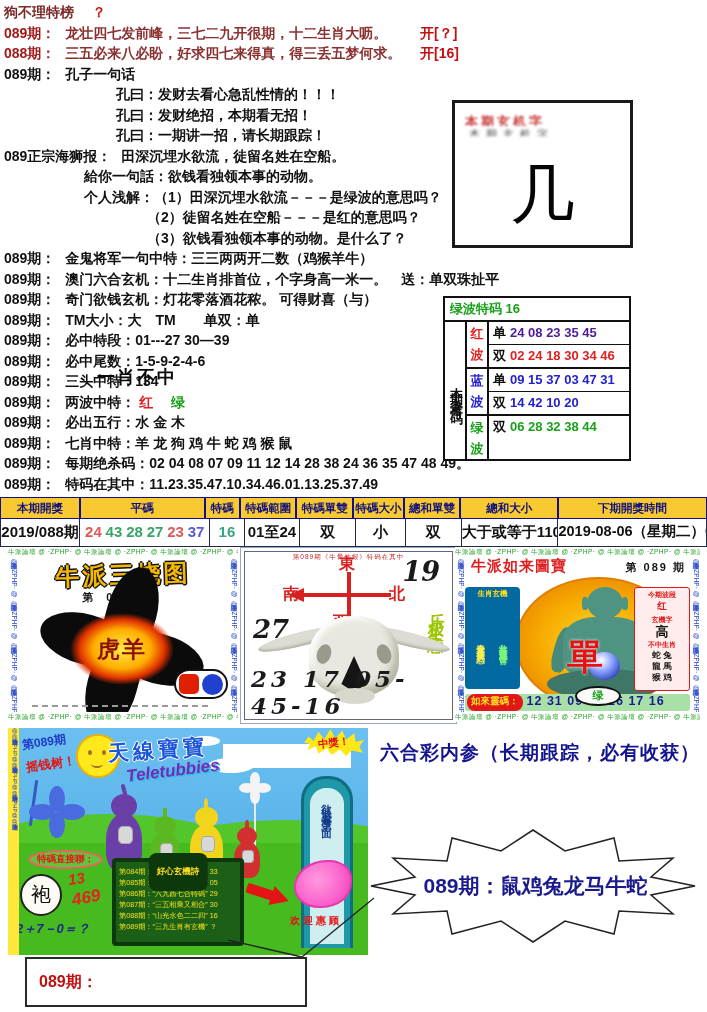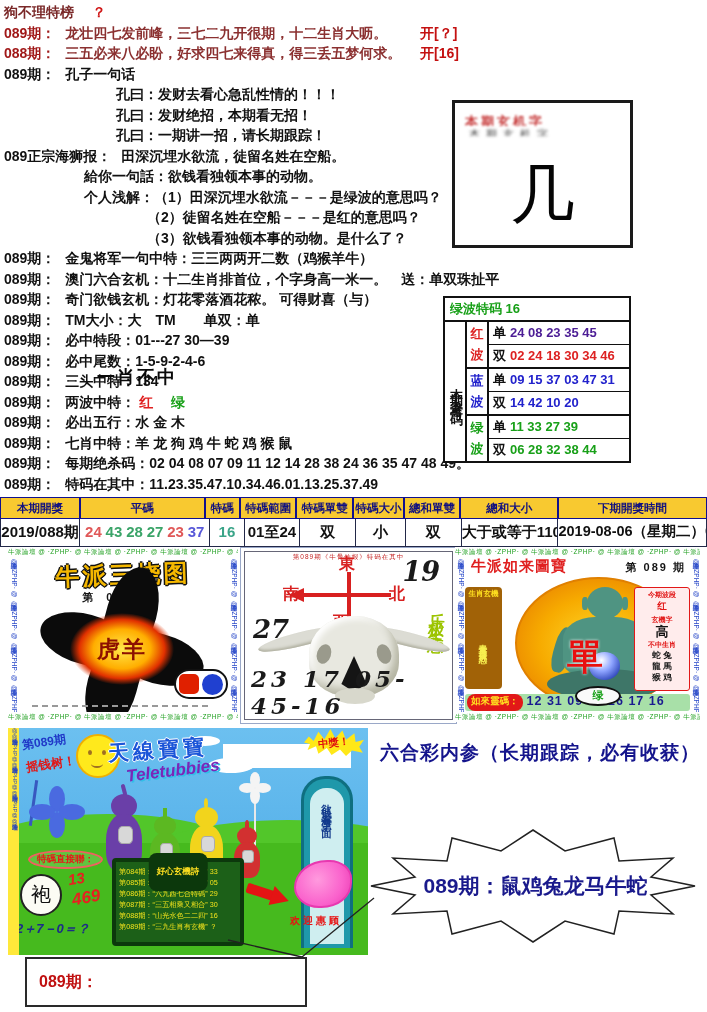--- a/index.html
+++ b/index.html
@@ -109,21 +109,21 @@
   #bd-body{position:absolute;left:98px;top:60px;width:84px;height:58px;border-radius:38% 38% 22% 22%;}
   .bd-arm{position:absolute;width:17px;height:46px;background:#47897a;border-radius:40%;}
   #bd-arm-l{left:89px;top:70px;transform:rotate(16deg);}
   #bd-arm-r{left:174px;top:70px;transform:rotate(-16deg);}
   #bd-legs{position:absolute;left:82px;top:112px;width:116px;height:30px;background:#3e7668;border-radius:50%;}
   #bd-ball{position:absolute;left:124px;top:95px;width:31px;height:28px;border-radius:50%;
     background:radial-gradient(circle at 40% 30%,#fff,#8ea4ff 40%,#2038b0 85%);}
   #bd-dan{position:absolute;left:102px;top:76px;font-size:36px;font-weight:bold;color:#e81010;z-index:4;text-shadow:0 0 3px #fff;}
   #bd-oval{position:absolute;left:110px;top:129px;width:42px;height:16px;border:2px solid #111;border-radius:50%;background:#fafafa;z-index:4;
     text-align:center;line-height:15px;font-size:11px;font-weight:bold;color:#18a018;}
-  #p3-lbox{position:absolute;left:0;top:30px;width:37px;height:102px;background:#a16207;border-radius:4px;text-align:center;overflow:hidden;}
+  #p3-lbox{position:absolute;left:0;top:30px;width:55px;height:102px;background:#0369a1;border-radius:4px;text-align:center;overflow:hidden;}
   #p3-lbox .bt{font-size:7.5px;color:#ffe020;font-weight:bold;margin-top:2px;}
   .vcol{display:inline-block;writing-mode:vertical-rl;text-orientation:upright;font-size:8.5px;font-weight:bold;margin:2px 3px 0;height:86px;letter-spacing:2px;}
   .vc1{color:#7cf87c;}
   .vc2{color:#f8f050;}
   #p3-rbox{position:absolute;right:0;top:30px;width:54px;height:102px;background:#ffecec;border:1px solid #e21818;border-radius:3px;text-align:center;overflow:hidden;}
   #p3-rbox .rt1{font-size:7px;color:#e21818;font-weight:bold;margin-top:2px;}
   #p3-rbox .rv1{font-size:9.5px;color:#e21818;font-weight:bold;}
   #p3-rbox .rv2{font-size:13px;color:#151515;font-weight:bold;line-height:13px;}
   #p3-rbox .rv3{font-size:8.5px;color:#151515;font-weight:bold;line-height:11px;}
   #p3-code{position:absolute;left:0;right:0;bottom:1px;height:17px;background:#a8e0a8;border-radius:3px;display:flex;padding-left:2px;}
@@ -332,21 +332,20 @@
         <div class="wt-group">
           <div class="wt-gname" style="color: rgb(34, 34, 204);">蓝波</div>
           <div class="wt-rows">
             <div class="wt-row"><span class="wt-p">单</span><span style="color: rgb(34, 34, 204);">09 15 37 03 47 31</span></div>
             <div class="wt-row"><span class="wt-p">双</span><span style="color: rgb(34, 34, 204);">14 42 10 20</span></div>
           </div>
         </div>
         <div class="wt-group">
           <div class="wt-gname" style="color: rgb(24, 160, 24);">绿波</div>
           <div class="wt-rows">
-            <div class="wt-row"><span class="wt-p">单</span><span style="color: rgb(24, 160, 24);">11 33 27 39</span></div>
             <div class="wt-row"><span class="wt-p">双</span><span style="color: rgb(24, 160, 24);">06 28 32 38 44</span></div>
           </div>
         </div>
       </div>
     </div>
   </div>
 
   <div id="results-table">
     <div class="rt-head">
       <div class="rt-h w1">本期開獎</div>

